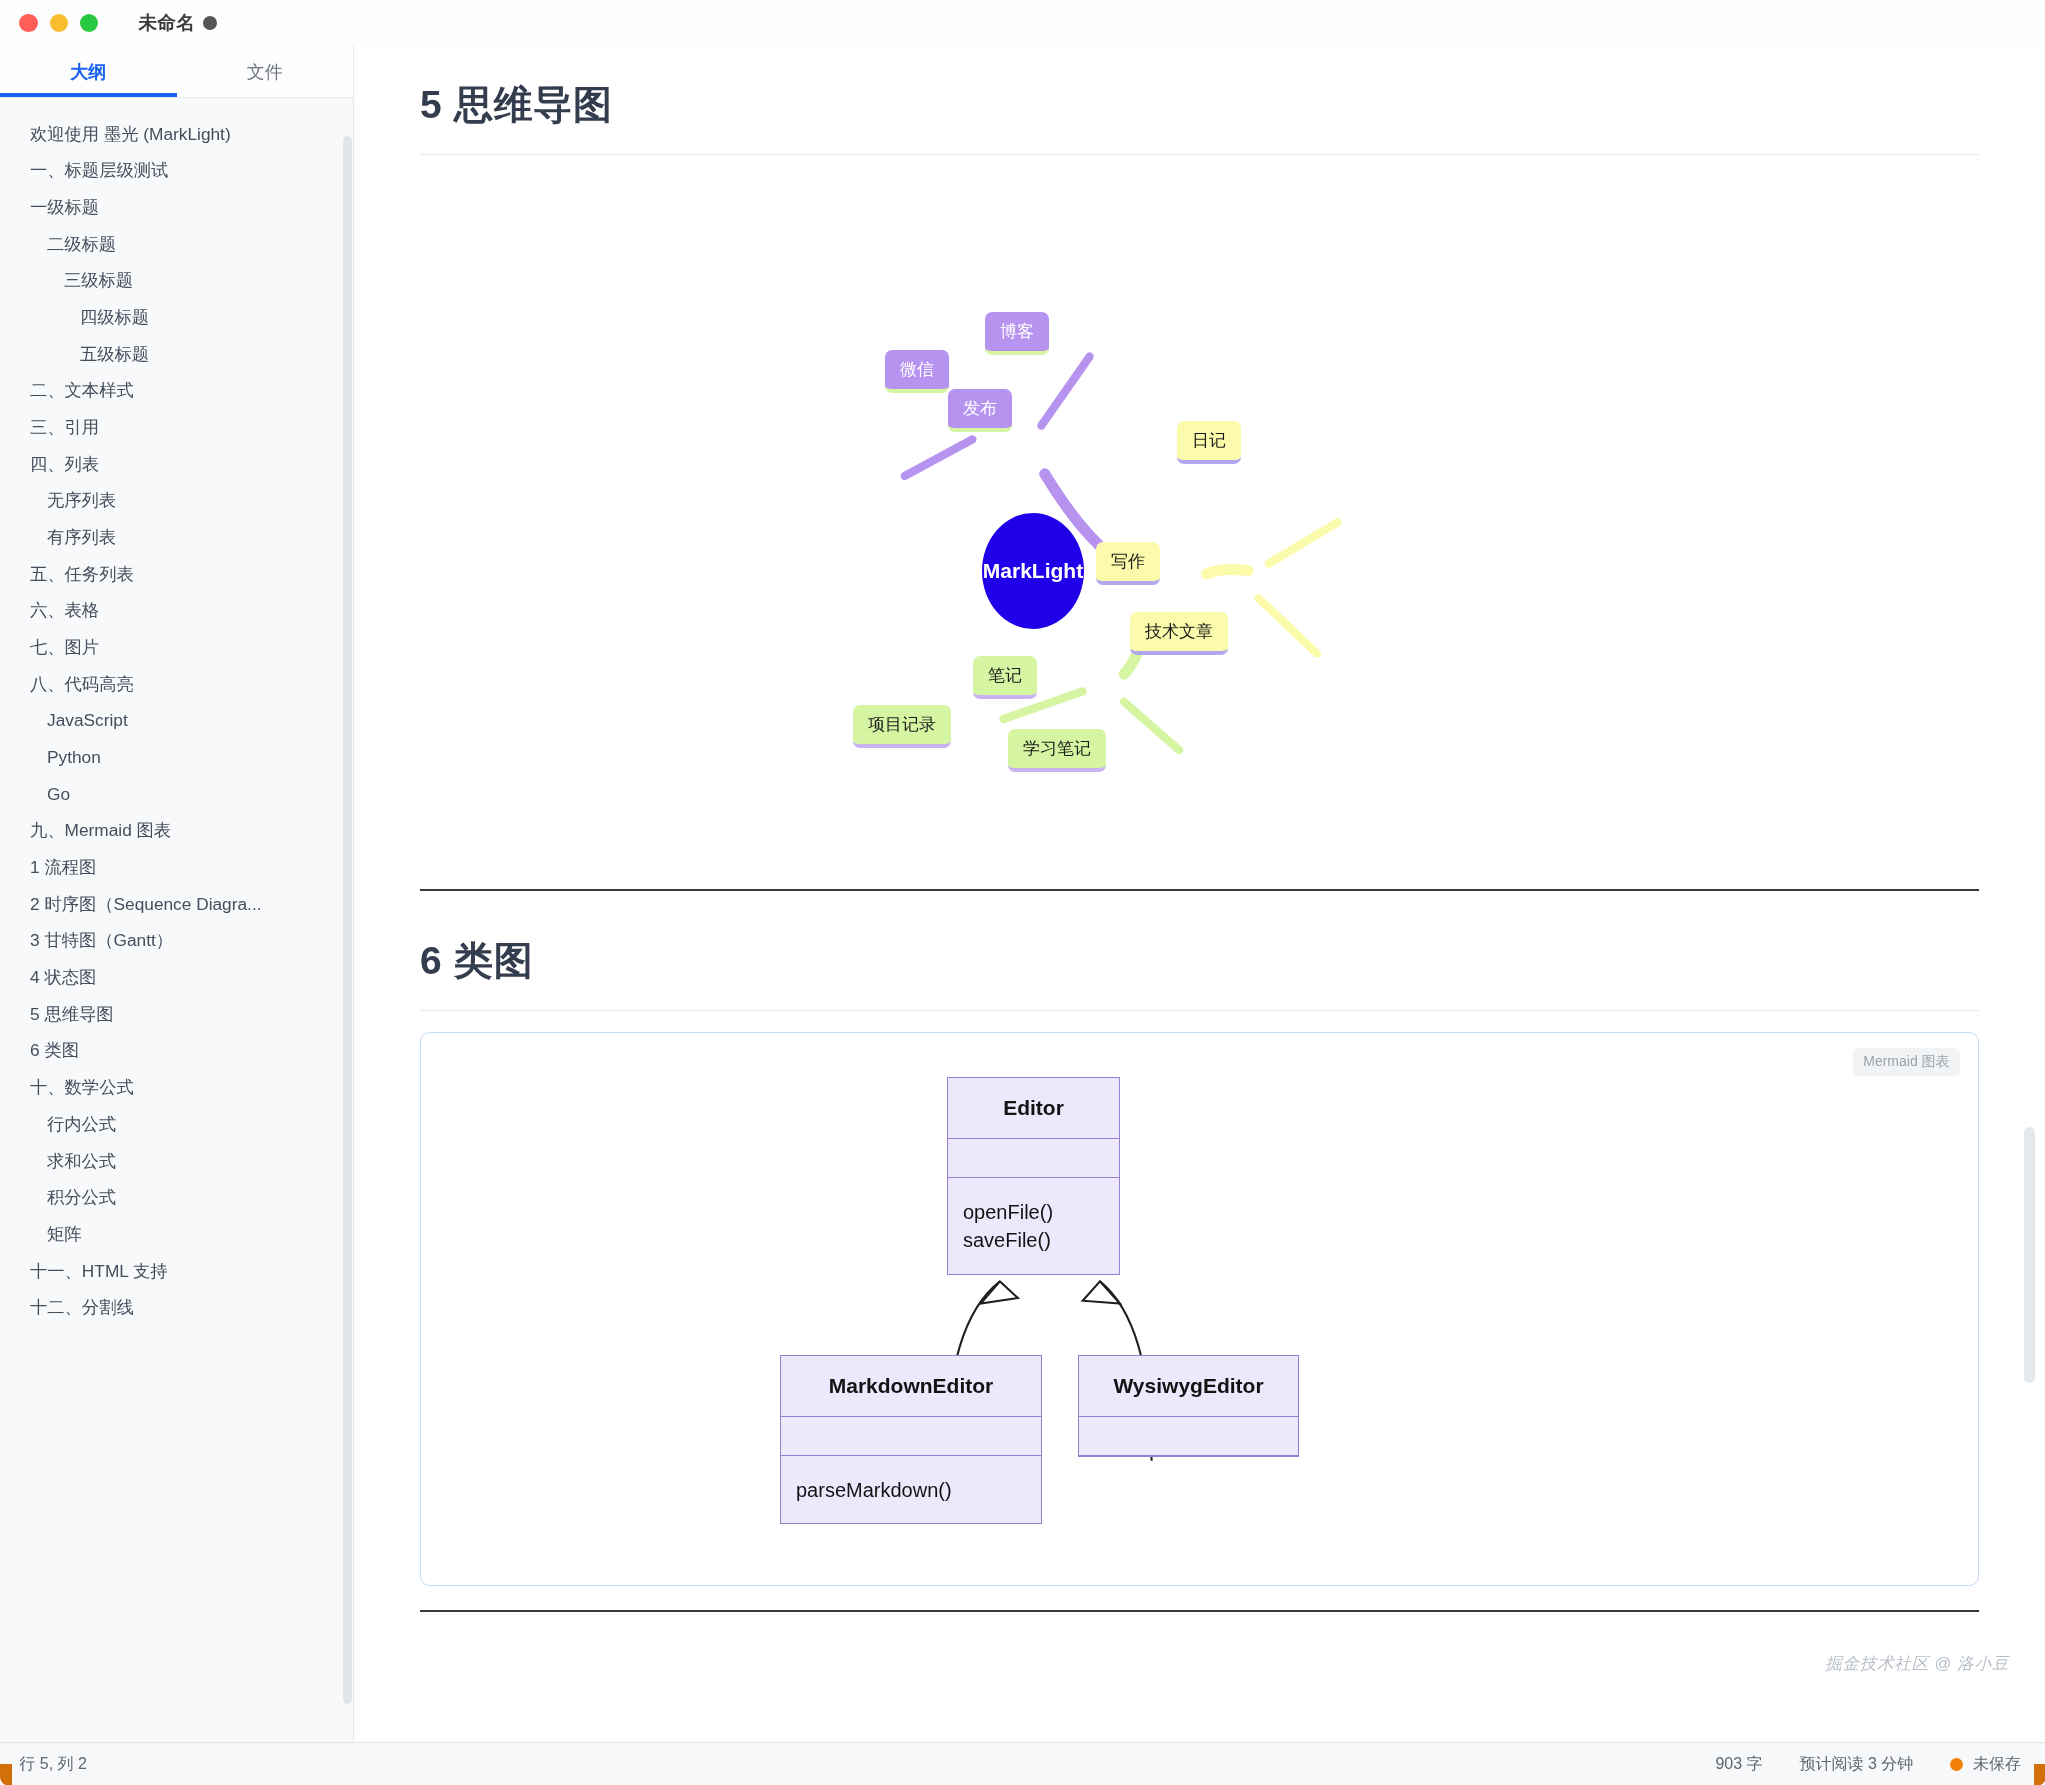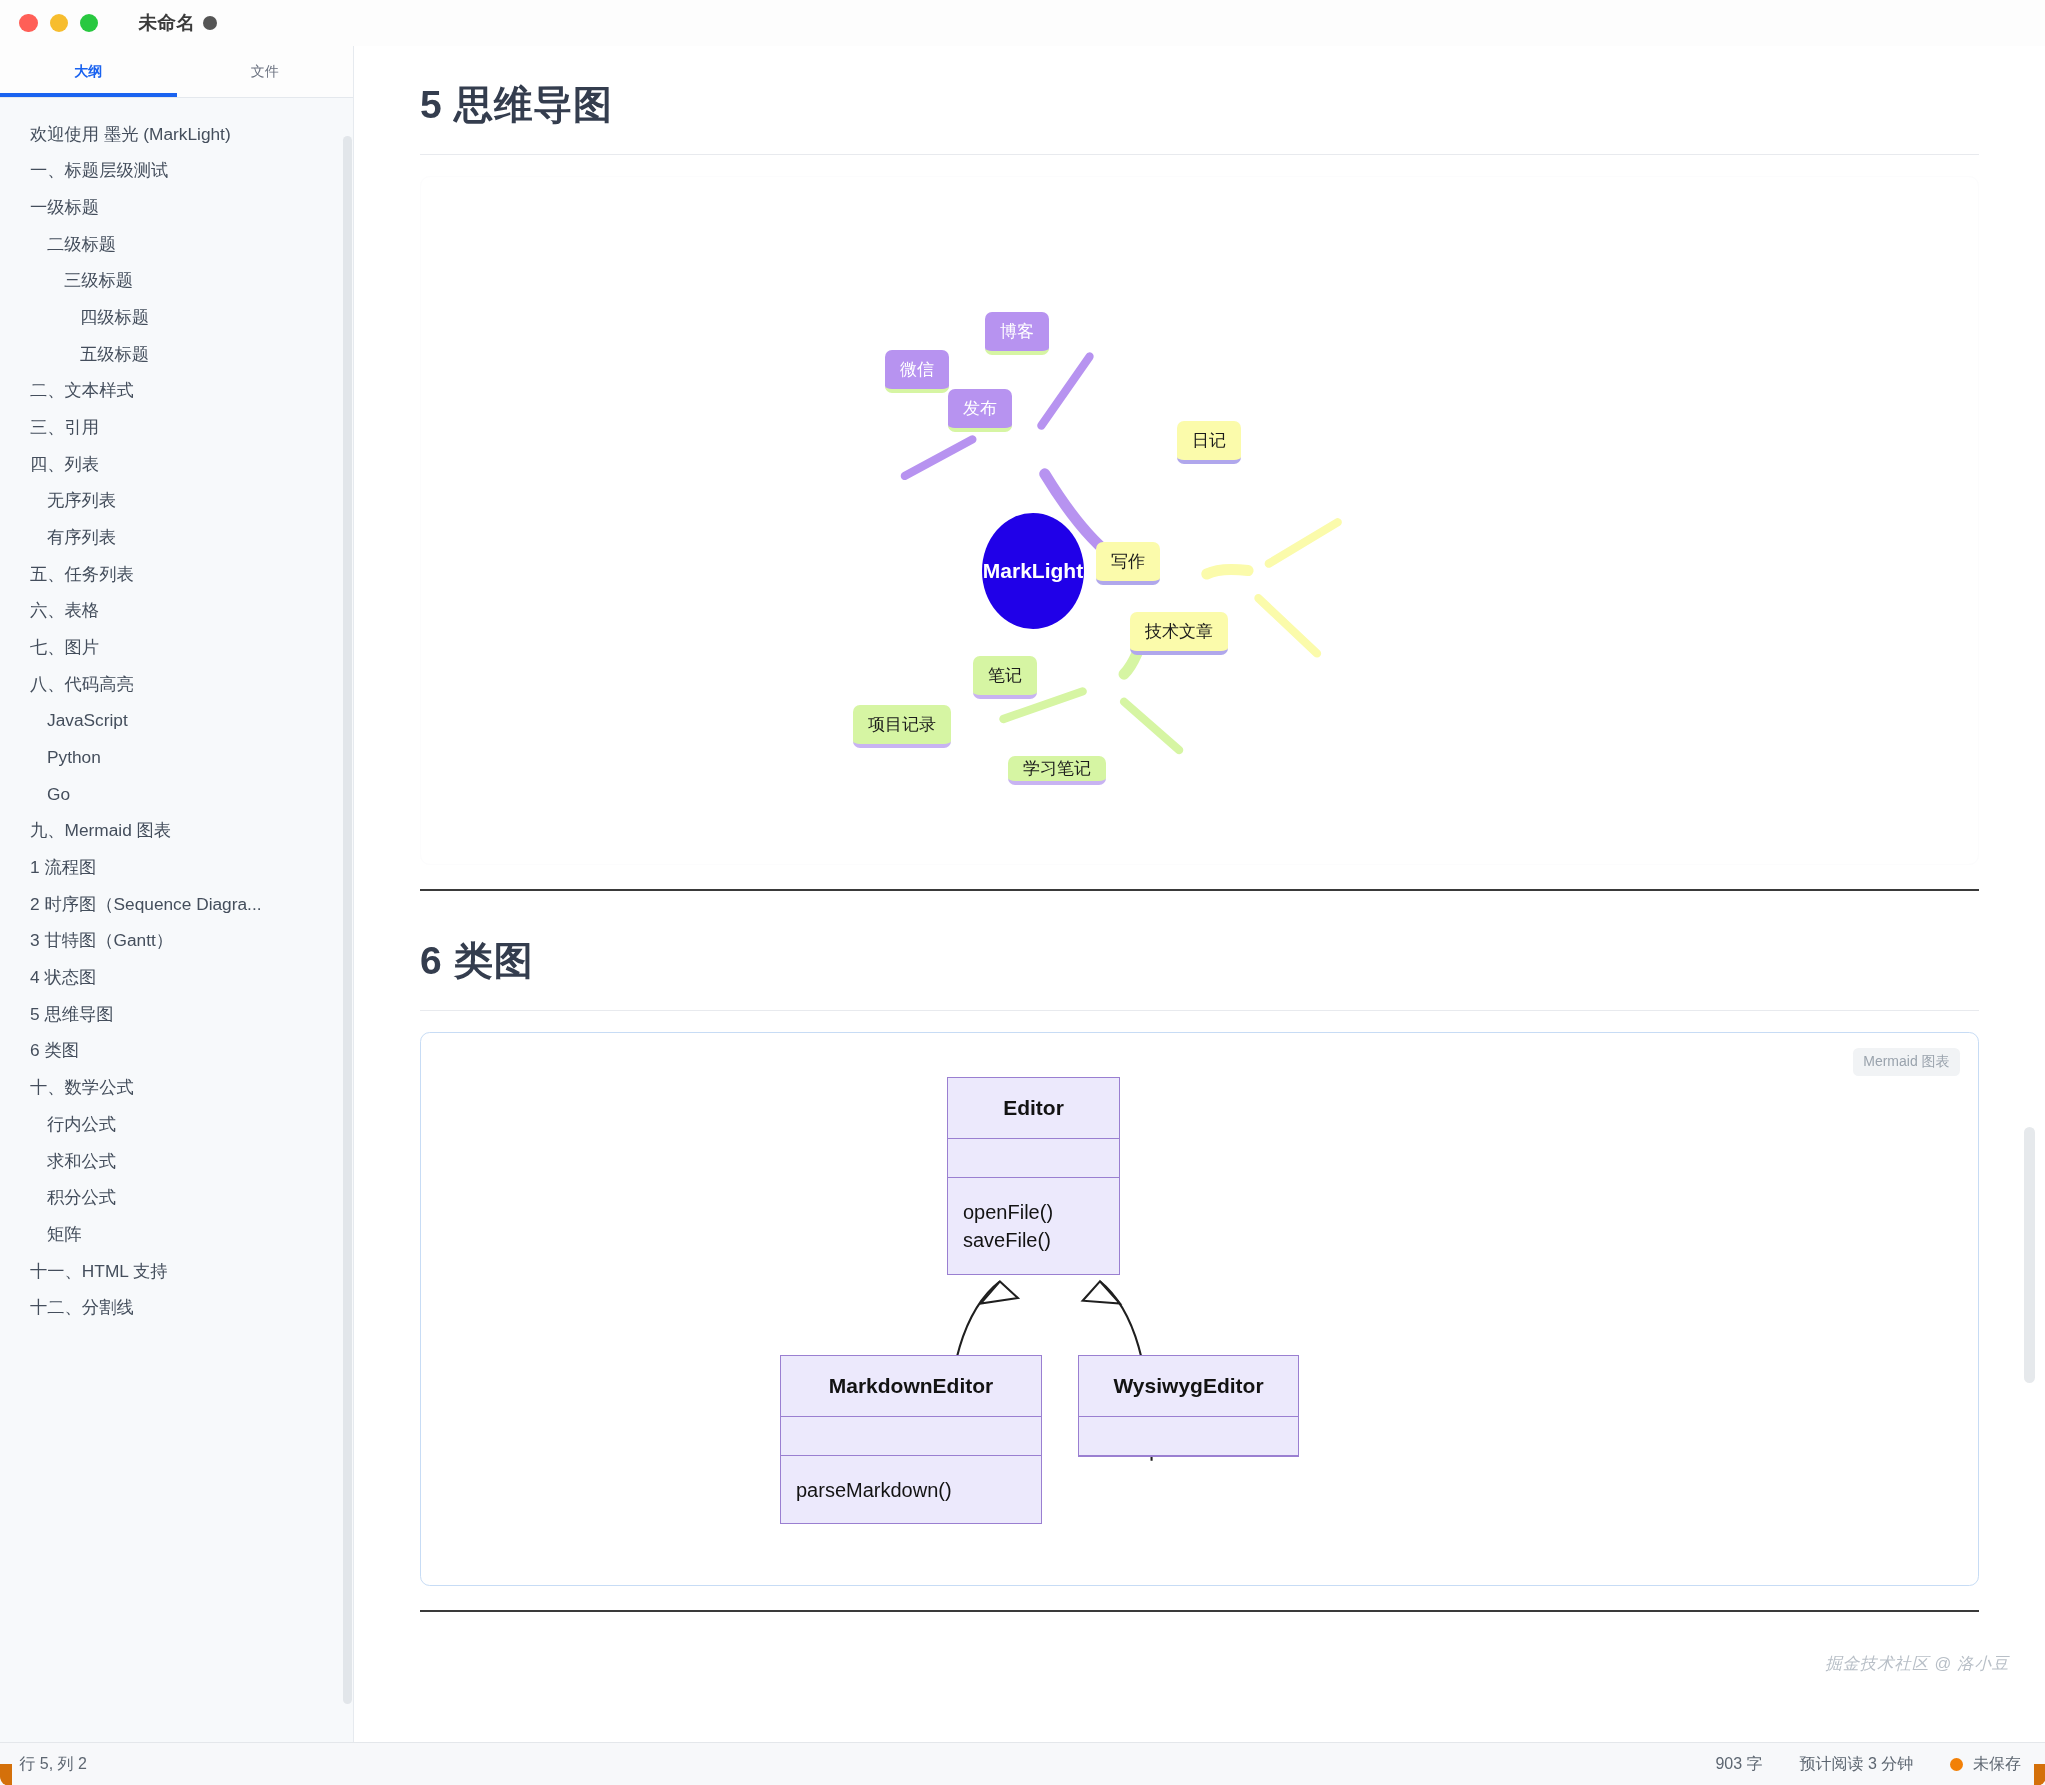--- a/index.html
+++ b/index.html
@@ -29,21 +29,21 @@
   
   .sidebar {
     position: absolute; left: 0; top: 46px; width: 354px; height: 1696px;
     background: #f7f9fb; border-right: 0.7px solid #e6eaef; overflow: hidden;
   }
   .tabs {
     display: flex; height: 52px; background: #fdfdfd; border-bottom: 0.7px solid #e4e8ed;
   }
   .tab {
     flex: 1; display: flex; align-items: center; justify-content: center;
-    font-size: 14px; color: #6b7280; position: relative; cursor: pointer;
+    font-size: 18px; color: #6b7280; position: relative; cursor: pointer;
   }
   .tab.active { color: #1a63f0; font-weight: 600; }
   .tab.active::after {
     content: ""; position: absolute; left: 0; right: 0; bottom: 0; height: 4.1px; background: #1a63f0;
   }
   .outline { padding-top: 18px; position: relative; height: 1644px; }
   .ol-item {
     font-size: 17.3px; color: #444e5c; line-height: 1.0;
     padding: 9.7px 21px 9.7px 0; white-space: nowrap; overflow: hidden;
     text-overflow: ellipsis; cursor: pointer;
@@ -221,21 +221,21 @@
         <div class="mm-node mm-purple" style="left:527px; top:212px; height:43px;">发布</div>
 
         <div class="mm-root" style="left:561px; top:336px; width:102px; height:116px;">MarkLight</div>
 
         <div class="mm-node mm-yellow" style="left:756px; top:244px; height:43px;">日记</div>
         <div class="mm-node mm-yellow" style="left:675px; top:365px; height:43px;">写作</div>
         <div class="mm-node mm-yellow" style="left:709px; top:435px; height:43px;">技术文章</div>
 
         <div class="mm-node mm-green" style="left:552px; top:479px; height:43px;">笔记</div>
         <div class="mm-node mm-green" style="left:432px; top:528px; height:43px;">项目记录</div>
-        <div class="mm-node mm-green" style="left:587px; top:579px; height:29px;">学习笔记</div>
+        <div class="mm-node mm-green" style="left:587px; top:552px; height:43px;">学习笔记</div>
       </div>
     </div>
 
     <div style="height:23.5px"></div>
     <div class="hr-thick"></div>
 
     <div style="height:43px"></div>
     <div class="sec-title">6 类图</div>
     <div class="sec-rule"></div>
 

